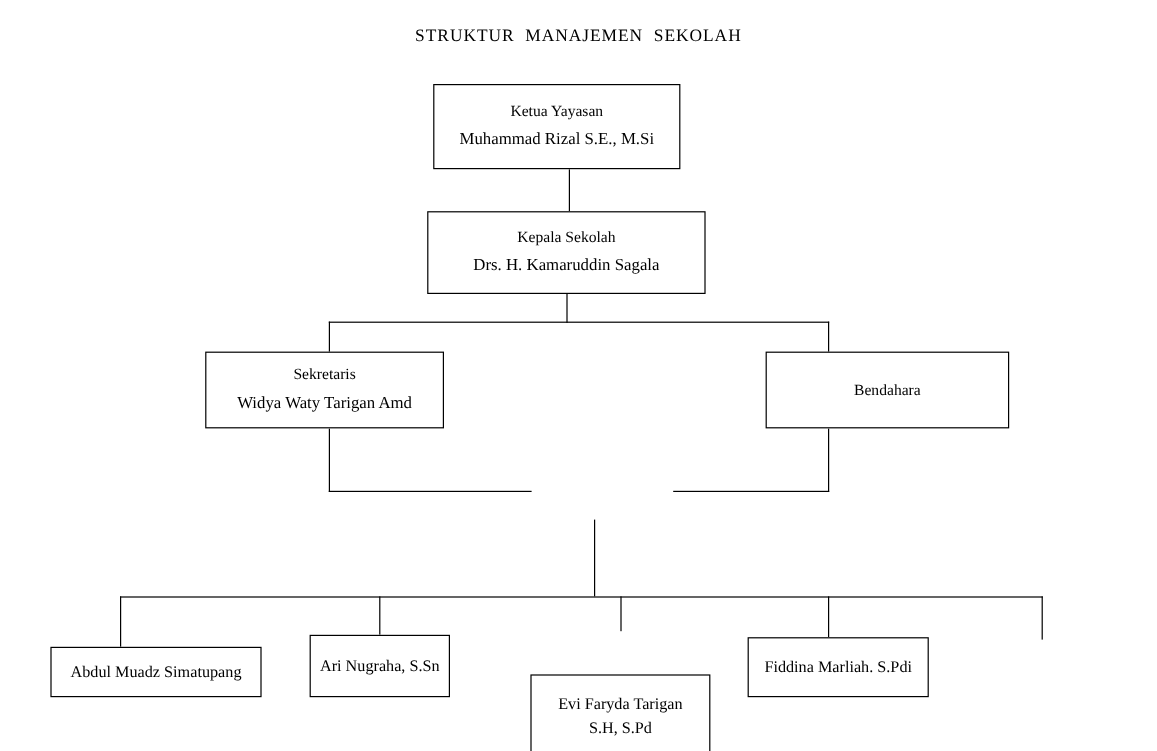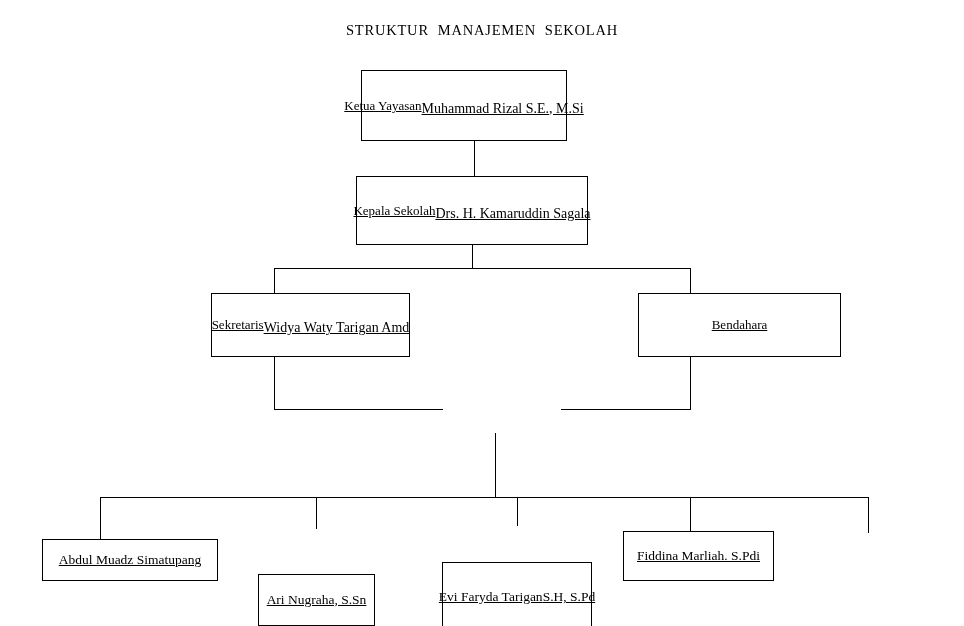--- a/index.html
+++ b/index.html
@@ -30,25 +30,25 @@
     font-size: 14.5px;
     letter-spacing: 0.8px;
     white-space: pre;
   }
   .node {
     position: absolute;
     box-sizing: border-box;
     border: 1px solid #000000;
     background: #ffffff;
     display: flex;
+    flex-direction: column;
     align-items: center;
     justify-content: center;
     text-align: right;
     z-index: 2;
-    text-decoration: underline;
   }
   .node .line1 {
     font-size: 13px;
     line-height: 1.35;
     white-space: nowrap;
   }
   .node .line2 {
     font-size: 14px;
     line-height: 1.35;
     white-space: nowrap;
@@ -94,21 +94,21 @@
   <div class="node" style="left:356px; top:176px; width:232px; height:69px;">
     <div class="line1">Kepala Sekolah</div>
     <div class="line2">Drs. H. Kamaruddin Sagala</div>
   </div>
 
   <div class="connector v" style="left:472px; top:245px; height:24px;"></div>
   <div class="connector h" style="left:274px; top:268px; width:417px;"></div>
   <div class="connector v" style="left:274px; top:268px; height:26px;"></div>
   <div class="connector v" style="left:690px; top:268px; height:26px;"></div>
 
-  <div class="node" style="left:171px; top:293px; width:199px; height:64px;margin-left:40px;">
+  <div class="node" style="left:171px; top:293px; width:199px; height:64px;">
     <div class="line1">Sekretaris</div>
     <div class="line2">Widya Waty Tarigan Amd</div>
   </div>
 
   <div class="node" style="left:594px; top:293px; width:203px; height:64px;margin-left:44px;">
     <div class="line1">Bendahara</div>
   </div>
 
   <div class="connector v" style="left:274px; top:357px; height:53px;"></div>
   <div class="connector h" style="left:274px; top:409px; width:169px;"></div>
@@ -123,21 +123,21 @@
   <div class="connector v" style="left:100px; top:497px; height:42px;"></div>
   <div class="connector v" style="left:316px; top:497px; height:32px;"></div>
   <div class="connector v" style="left:517px; top:497px; height:29px;"></div>
   <div class="connector v" style="left:690px; top:497px; height:34px;"></div>
   <div class="connector v" style="left:868px; top:497px; height:36px;"></div>
 
   <div class="node single" style="left:42px; top:539px; width:176px; height:42px;">
     <div class="line1">Abdul Muadz Simatupang</div>
   </div>
 
-  <div class="node single" style="left:258px; top:529px; width:117px; height:52px;margin-top:45px;">
+  <div class="node single" style="left:258px; top:529px; width:117px; height:52px;">
     <div class="line1">Ari Nugraha, S.Sn</div>
   </div>
 
   <div class="node wrap2" style="left:442px; top:526px; width:150px; height:70px;margin-top:36px;">
     <div class="line1">Evi Faryda Tarigan</div>
     <div class="line2">S.H, S.Pd</div>
   </div>
 
   <div class="node single" style="left:623px; top:531px; width:151px; height:50px;">
     <div class="line1">Fiddina Marliah. S.Pdi</div>

